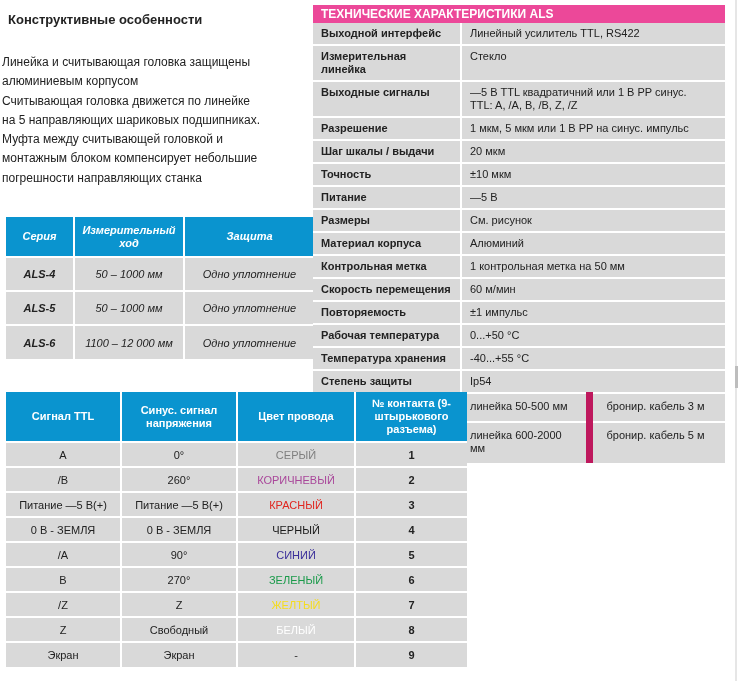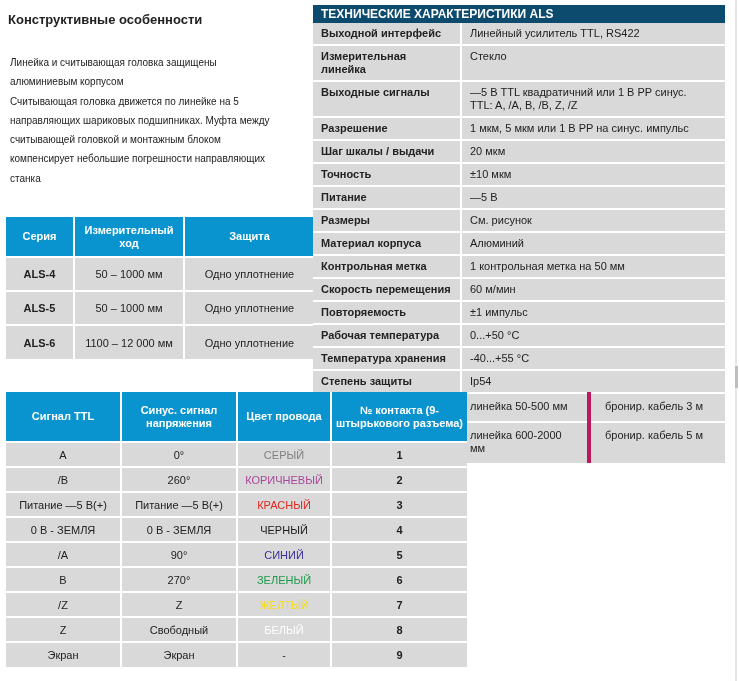--- a/index.html
+++ b/index.html
@@ -1,39 +1,39 @@
 <!DOCTYPE html>
 <html><head>
 <meta charset="utf-8">
 <style>
   * { box-sizing: border-box; margin: 0; padding: 0; }
   html, body { width: 739px; height: 681px; background: #ffffff; overflow: hidden; }
   body { position: relative; font-family: "Liberation Sans", "DejaVu Sans", sans-serif; color: #222; }
 
   .features-title { position: absolute; left: 8px; top: 12px; font-size: 13px; font-weight: bold; color: #222; }
-  .features-text { position: absolute; left: 10px; top: 53px; width: 260px; font-size: 10px; line-height: 19.3px; color: #222; }
+  .features-text { position: absolute; left: 2px; top: 53px; width: 260px; font-size: 12px; line-height: 19.3px; color: #222; }
   .features-text p { margin: 0; }
 
   table { border-collapse: collapse; position: absolute; }
   th { background: #0a94cf; color: #fff; font-weight: bold; }
 
   
-  .series-table { left: 6px; top: 217px; width: 308px; }
+  .series-table { left: 6px; top: 217px; width: 308px; font-style: italic; }
   .series-table th { height: 40px; font-size: 11px; line-height: 13px; text-align: center; border-left: 2px solid #fff; }
   .series-table th:first-child { border-left: none; }
   .series-table td { height: 34px; background: #d9d9d9; font-size: 11px; text-align: center; line-height: 14px; border-top: 2px solid #fff; border-left: 2px solid #fff; }
   .series-table td:first-child { border-left: none; font-weight: bold; }
 
   
   .specs { position: absolute; left: 313px; top: 5px; width: 412px; }
-  .specs-title { background: #0c4a6e; color: #fff; font-weight: bold; font-size: 12px; height: 18px; line-height: 18px; padding-left: 8px; }
+  .specs-title { background: #ec4899; color: #fff; font-weight: bold; font-size: 12px; height: 18px; line-height: 18px; padding-left: 8px; }
   .specs-table { position: static; width: 412px; }
   .specs-table td { background: #d9d9d9; font-size: 11px; padding: 4px 6px 4px 8px; border-top: 2px solid #fff; vertical-align: top; line-height: 13px; }
   .specs-table td.k { font-weight: bold; width: 148px; border-right: 2px solid #fff; }
-  .specs-table td.sub { border-left: 4px solid #be185d; margin-top: 46px; }
+  .specs-table td.sub { border-left: 7px solid #be185d; margin-top: 46px; }
   .specs-table td.noborder { border-top: none; }
 
   
   .wire-table { left: 6px; top: 392px; width: 461px; }
   .wire-table th { height: 50px; font-size: 11px; line-height: 13px; text-align: center; border-left: 2px solid #fff; padding: 0 4px; }
   .wire-table th:first-child { border-left: none; }
   .wire-table td { height: 25px; background: #d9d9d9; font-size: 11px; text-align: center; border-top: 2px solid #fff; border-left: 2px solid #fff; }
   .wire-table td:first-child { border-left: none; }
   .wire-table td.color { font-weight: normal; }
   .wire-table td.num { font-weight: bold; }
@@ -155,21 +155,21 @@
         </tr>
       </tbody>
   </table>
 </div>
 
 <table class="wire-table">
   <thead>
     <tr>
       <th style="width:115px">Сигнал TTL</th>
       <th style="width:116px">Синус. сигнал напряжения</th>
-      <th style="width:94px">Цвет провода</th>
+      <th style="width:118px">Цвет провода</th>
       <th>№ контакта (9-штырькового разъема)</th>
     </tr>
   </thead>
   <tbody id="wire-body">
       <tr>
         <td>A</td>
         <td>0°</td>
         <td class="color" style="color: rgb(127, 127, 127);">СЕРЫЙ</td>
         <td class="num">1</td>
       </tr>

